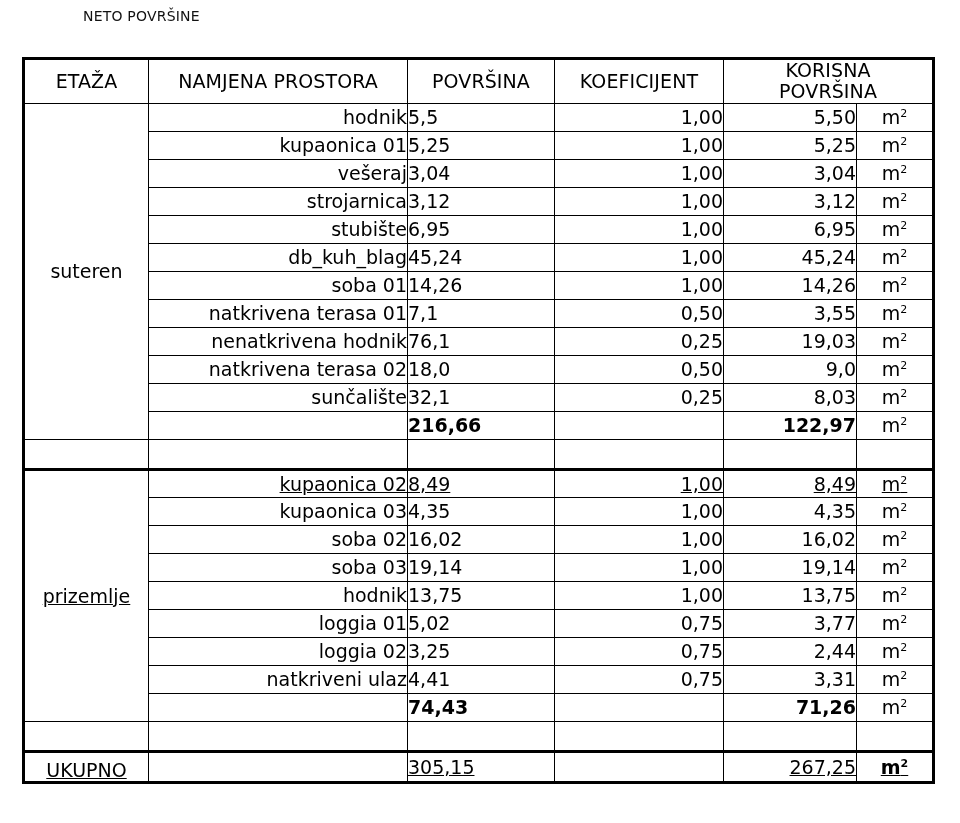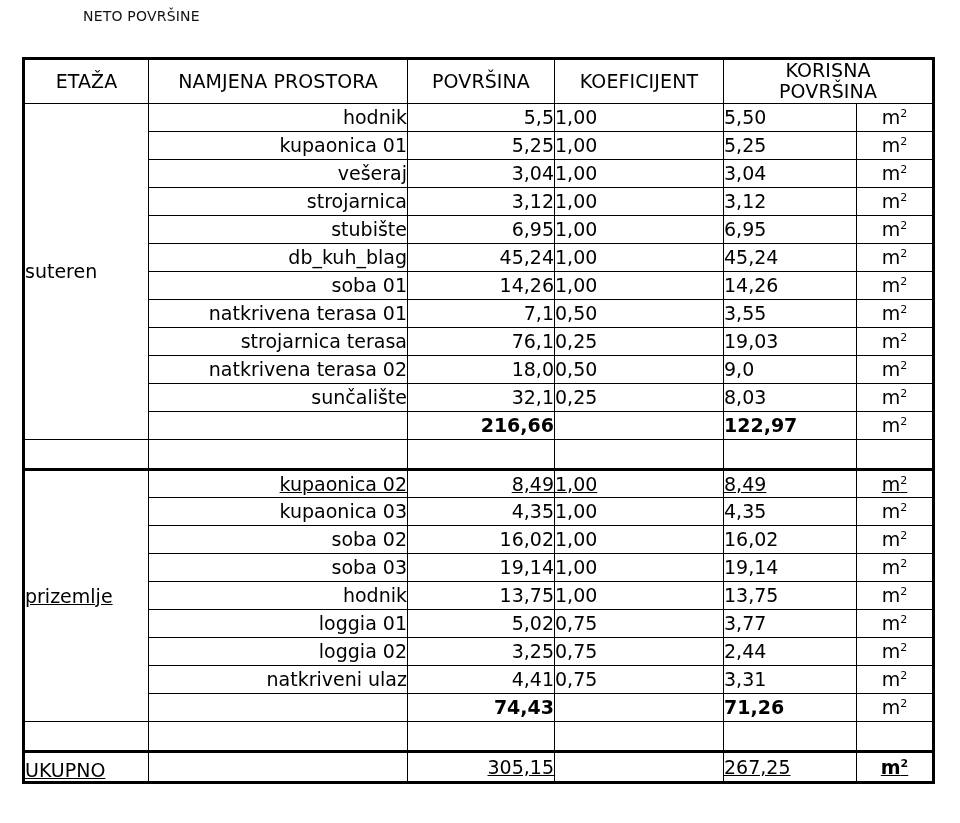--- a/index.html
+++ b/index.html
@@ -58,37 +58,36 @@
   thead th {
     font-weight: 700;
     text-align: center;
     font-size: 19px;
     height: 62px;
     line-height: 1.12;
     letter-spacing: 0.1px;
   }
   .cell-etaza {
     font-weight: 700;
-    text-align: left;
+    text-align: center;
     vertical-align: top;
     padding-top: 3px;
     font-size: 19px;
   }
   .cell-name {
     text-align: right;
     padding-left: 9px;
     font-size: 19px;
   }
   .cell-num-right {
+    padding-right: 9px;
+    font-size: 19px;
+  }
+  .cell-num-center {
     text-align: right;
-    padding-right: 9px;
-    font-size: 19px;
-  }
-  .cell-num-center {
-    text-align: left;
     font-size: 19px;
   }
   .cell-unit {
     text-align: center;
     font-size: 17px;
     margin-left: 43px;
   }
   .cell-unit sup {
     font-size: 11px;
     vertical-align: super;
@@ -190,21 +189,21 @@
           <td class="cell-unit ">m<sup>2</sup></td>
         </tr>
         <tr>
           <td class="cell-name">natkrivena terasa 01</td>
           <td class="cell-num-right">7,1</td>
           <td class="cell-num-center">0,50</td>
           <td class="cell-num-center">3,55</td>
           <td class="cell-unit ">m<sup>2</sup></td>
         </tr>
         <tr>
-          <td class="cell-name">strojarnica terasa</td>
+          <td class="cell-name">nenatkrivena hodnik</td>
           <td class="cell-num-right">76,1</td>
           <td class="cell-num-center">0,25</td>
           <td class="cell-num-center">19,03</td>
           <td class="cell-unit ">m<sup>2</sup></td>
         </tr>
         <tr>
           <td class="cell-name">natkrivena terasa 02</td>
           <td class="cell-num-right">18,0</td>
           <td class="cell-num-center">0,50</td>
           <td class="cell-num-center">9,0</td>

